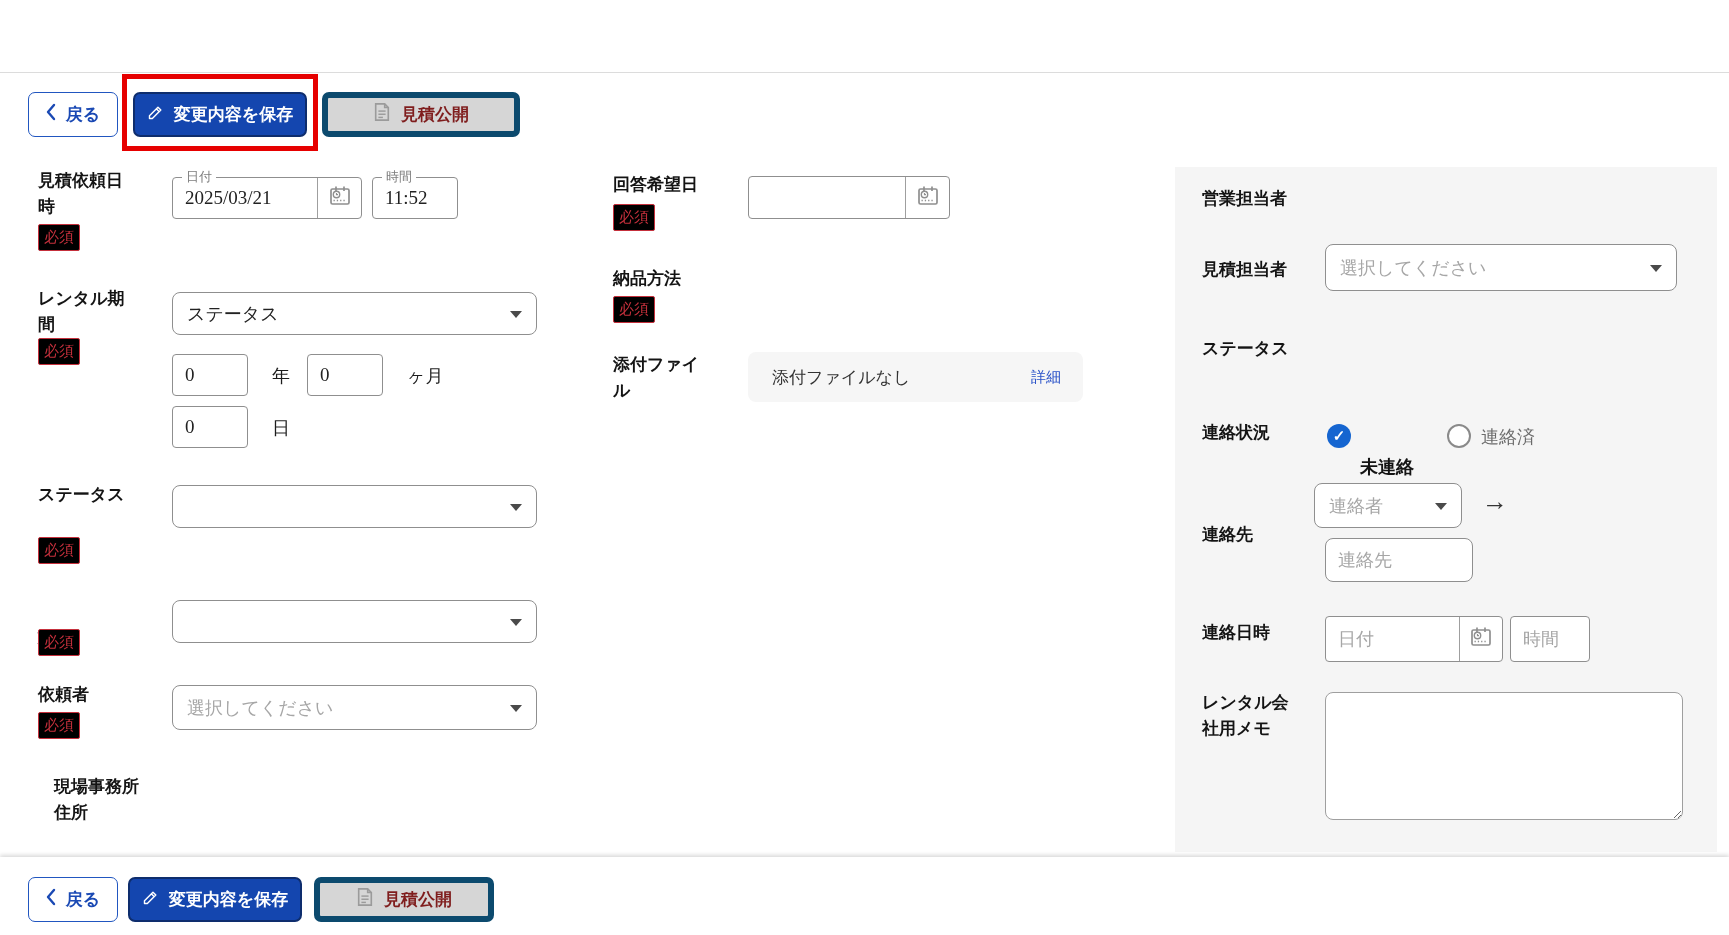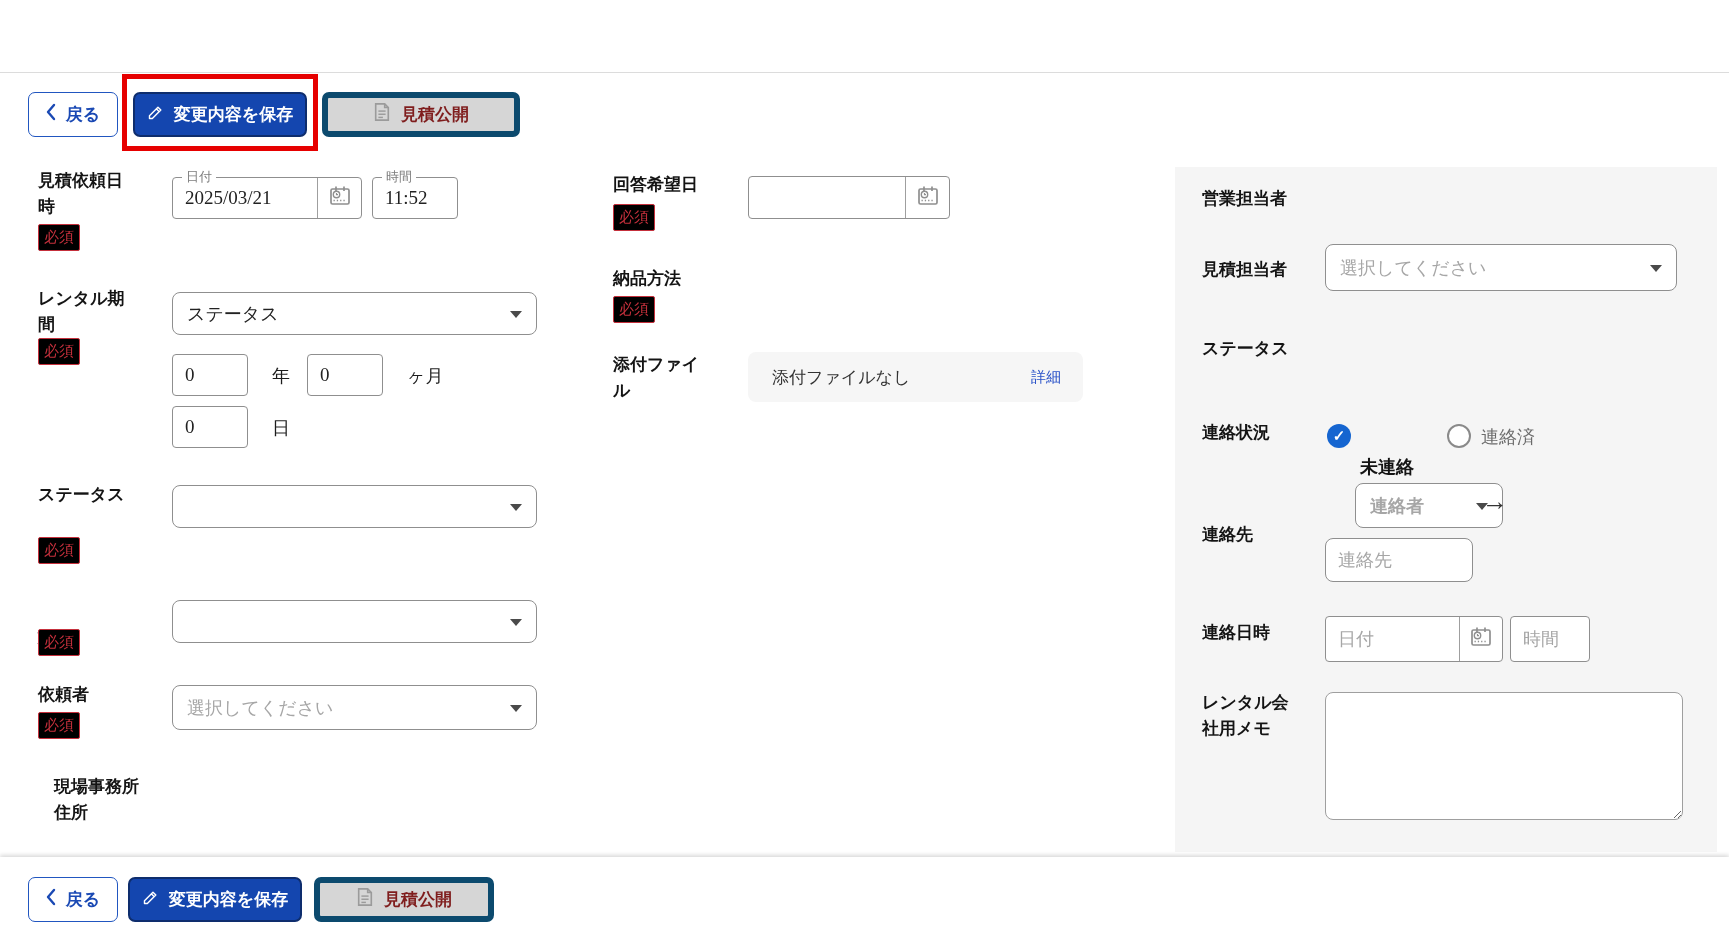--- a/index.html
+++ b/index.html
@@ -225,21 +225,21 @@
 
   <div class="lbl" style="left:1202px; top:420px;">連絡状況</div>
   <span class="chk" style="left:1327px; top:424px;">
     <span>✓</span>
   </span>
   <span class="opt-on" style="left:1360px; top:422px;margin-top:33px;">未連絡</span>
   <span class="rdo" style="left:1447px; top:424px;"></span>
   <span class="opt-off" style="left:1481px; top:425px;">連絡済</span>
 
   <div class="lbl" style="left:1202px; top:522px;">連絡先</div>
-  <div class="select" style="left:1355px; top:483px; width:148px; height:45px;font-weight:bold;">
+  <div class="select" style="left:1314px; top:483px; width:148px; height:45px;">
     <span class="ph">連絡者</span>
     <span class="caret"></span>
   </div>
   <span class="arrow" style="left:1482px; top:486px;">→</span>
   <input class="txt" style="left: 1325px; top: 538px; width: 148px; height: 44px;" placeholder="連絡先">
 
   <div class="lbl" style="left:1202px; top:620px;">連絡日時</div>
   <div class="fld" style="left:1325px; top:616px; width:178px; height:46px;">
     <span class="serifval" style="font-family:'Liberation Sans',sans-serif; font-size:18px; color:#a6a6a6;">日付</span>
     <span class="icon-slot" style="width:43px;">

